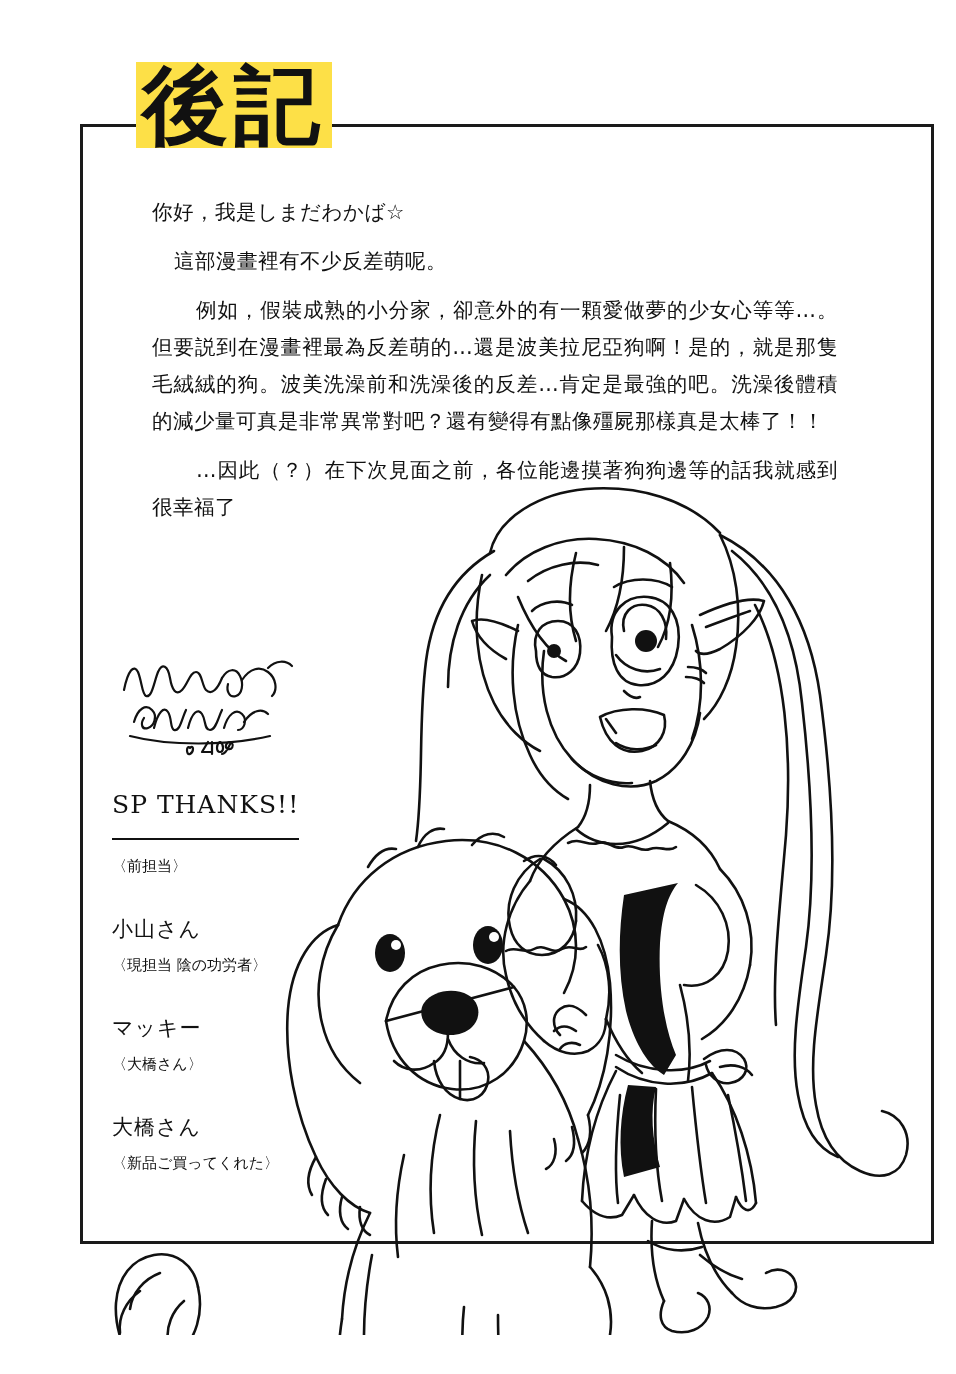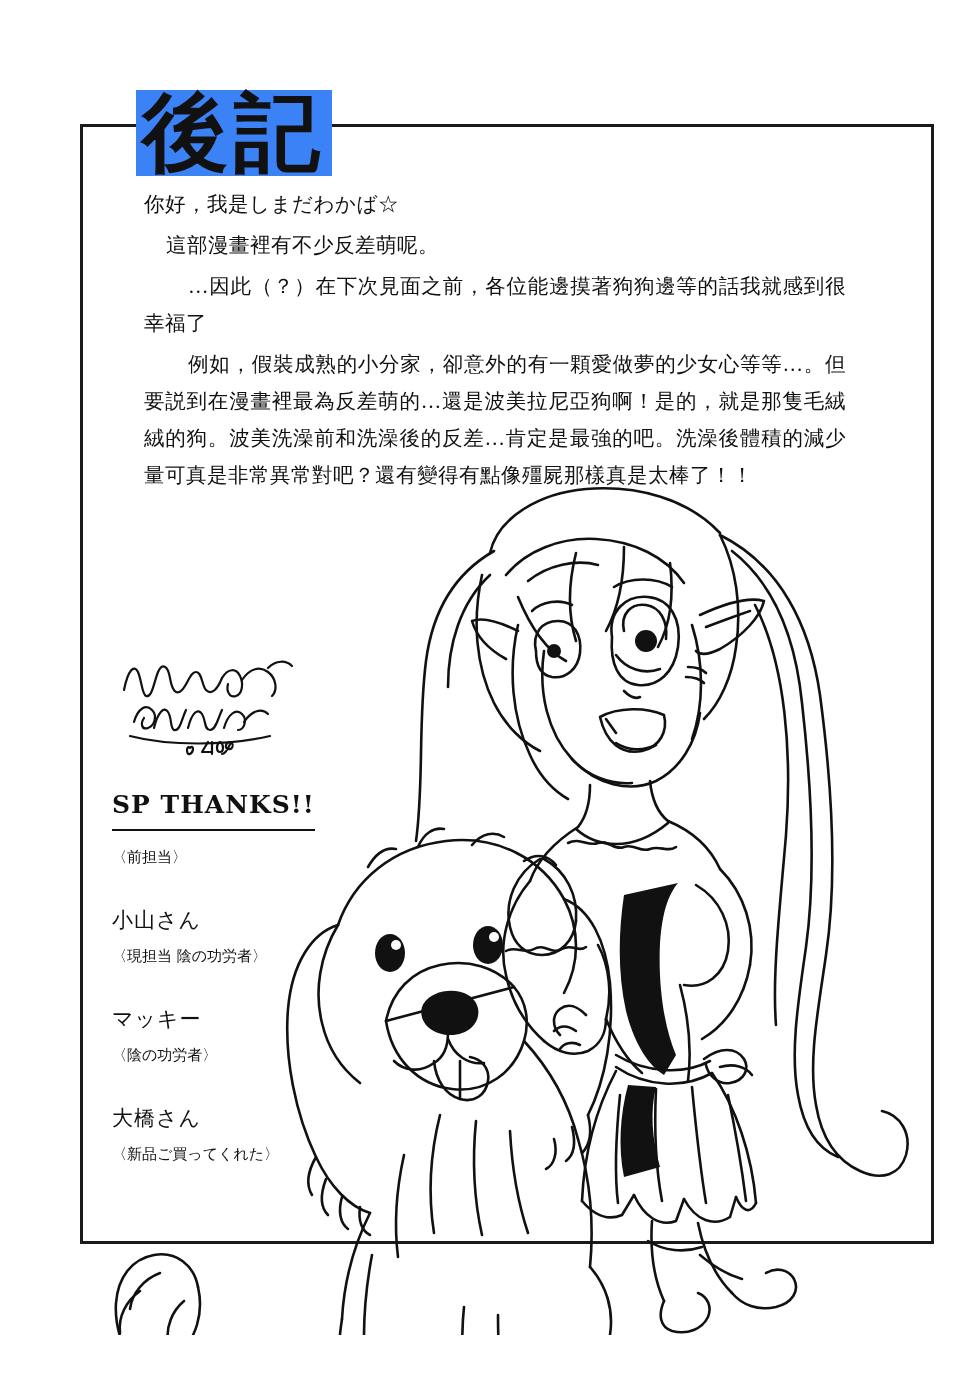--- a/index.html
+++ b/index.html
@@ -31,46 +31,45 @@
   #frame-top-right { left: 330px; top: 124px; width: 604px; height: 3px; }
   #frame-left      { left: 80px;  top: 124px; width: 3px;   height: 1120px; }
   #frame-right     { left: 931px; top: 124px; width: 3px;   height: 1120px; }
   #frame-bottom    { left: 80px;  top: 1241px; width: 854px; height: 3px; }
 
   
   #heading {
     position: absolute;
     left: 136px;
     top: 62px;
-    font-family: Liberation Serif, serif;
+    font-family: Liberation Sans, sans-serif;
     font-weight: bold;
     font-size: 86px;
     line-height: 1;
     letter-spacing: 6px;
     color: #111;
-    background: #3b82f6;
+    background: #fde047;
     padding: 0 6px;
     white-space: nowrap;
-    margin-top: 28px;
   }
 
   
   #afterword-text {
     position: absolute;
     left: 140px;
     top: 182px;
     width: 710px;
     font-family: "DejaVu Sans", sans-serif;
     font-size: 20.5px;
     line-height: 37px;
     letter-spacing: 0.5px;
     color: #111;
     text-align: justify;
   }
-  #afterword-text p { margin: 4px; font-family: Liberation Serif, serif; }
+  #afterword-text p { margin: 12px; }
   #afterword-text p.indent1 { text-indent: 22px; }
   #afterword-text p.indent2 { text-indent: 44px; }
 
   
   #signature {
     position: absolute;
     left: 118px;
     top: 650px;
     width: 180px;
     height: 110px;
@@ -81,25 +80,25 @@
   #sp-thanks {
     position: absolute;
     left: 112px;
     top: 790px;
     width: 230px;
     font-family: "DejaVu Serif", serif;
     color: #111;
   }
   #sp-thanks-title {
     font-size: 25px;
-    font-weight: bold;
+    font-weight: normal;
     letter-spacing: 1px;
     border-bottom: 2px solid #111;
     display: inline-block;
-    padding-bottom: 10px;
+    padding-bottom: 19px;
     margin-bottom: 16px;
   }
   .thanks-entry { margin-bottom: 13px; }
   .thanks-role {
     font-size: 15px;
     letter-spacing: 0px;
     line-height: 20px;
     font-family: "DejaVu Sans", sans-serif;
   }
   .thanks-name {
@@ -129,22 +128,22 @@
   <div class="frame-line" id="frame-top-right"></div>
   <div class="frame-line" id="frame-left"></div>
   <div class="frame-line" id="frame-right"></div>
   <div class="frame-line" id="frame-bottom"></div>
 
   <div id="heading">後記</div>
 
   <div id="afterword-text">
     <p class="indent0">你好，我是しまだわかば☆</p>
     <p class="indent1">這部漫畫裡有不少反差萌呢。</p>
+    <p class="indent2">例如，假裝成熟的小分家，卻意外的有一顆愛做夢的少女心等等…。但要説到在漫畫裡最為反差萌的…還是波美拉尼亞狗啊！是的，就是那隻毛絨絨的狗。波美洗澡前和洗澡後的反差…肯定是最強的吧。洗澡後體積的減少量可真是非常異常對吧？還有變得有點像殭屍那樣真是太棒了！！</p>
     <p class="indent2">…因此（？）在下次見面之前，各位能邊摸著狗狗邊等的話我就感到很幸福了</p>
-    <p class="indent2">例如，假裝成熟的小分家，卻意外的有一顆愛做夢的少女心等等…。但要説到在漫畫裡最為反差萌的…還是波美拉尼亞狗啊！是的，就是那隻毛絨絨的狗。波美洗澡前和洗澡後的反差…肯定是最強的吧。洗澡後體積的減少量可真是非常異常對吧？還有變得有點像殭屍那樣真是太棒了！！</p>
   </div>
 
   <div id="illustration">
     <svg viewBox="0 0 916 880" width="916" height="880" xmlns="http://www.w3.org/2000/svg">
       <g fill="none" stroke="#111111" stroke-width="2.6" stroke-linecap="round" stroke-linejoin="round">
 
         <path d="M700 80 C760 110 790 170 800 240 C812 330 818 420 806 500 C798 556 788 606 796 650
                  C802 686 818 706 840 716 C862 726 880 720 886 700 C892 678 880 660 862 656"></path>
         <path d="M712 96 C758 132 776 188 782 248 C792 336 796 420 786 492 C778 548 770 598 778 640
                  C784 674 798 694 818 702"></path>
@@ -361,21 +360,21 @@
 
     <div class="thanks-entry">
       <div class="thanks-role">〈前担当〉</div>
       <div class="thanks-name">小山さん</div>
     </div>
     <div class="thanks-entry">
       <div class="thanks-role">〈現担当 陰の功労者〉</div>
       <div class="thanks-name">マッキー</div>
     </div>
     <div class="thanks-entry">
-      <div class="thanks-role">〈陰の功労者〉</div>
+      <div class="thanks-role">〈大橋さん〉</div>
       <div class="thanks-name">大橋さん</div>
     </div>
     <div class="thanks-entry">
       <div class="thanks-role">〈新品ご買ってくれた〉</div>
     </div>
   </div>
 
 </div>
 
 </body></html>

